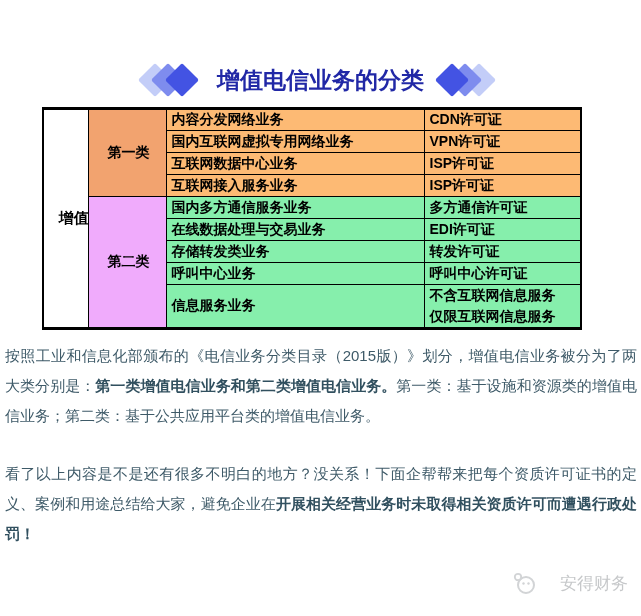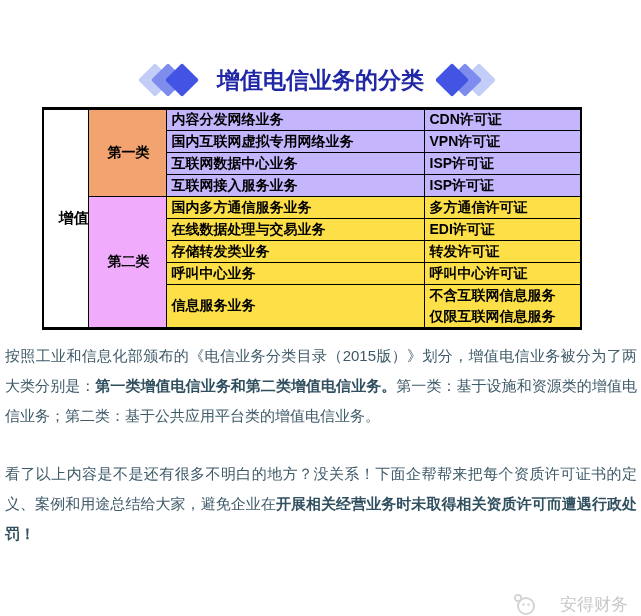--- a/index.html
+++ b/index.html
@@ -40,36 +40,36 @@
     border-right:3px solid #000; text-align:center; padding:0;
     vertical-align:middle; background:#fff;
   }
   .side-vertical {
     width:17px; margin:0 auto; word-break:break-all;
     font-size:15px; line-height:22.1px; font-weight:bold; color:#000;
   }
   td.cat-cell { text-align:center; padding:0; color:#ffffff; font-size:15px;margin-top:28px; }
   td.cat-1 { background:#f2a36f; }
   td.cat-2 { background:#f0abfc; }
-  td.row-1 { background:#c4b5fd; }
-  td.row-2 { background:#fde047; }
+  td.row-1 { background:#fdba74; }
+  td.row-2 { background:#86efac; }
   td .lic2 { line-height:21px; }
 
   
   .content { position:absolute; top:341px; left:5px; width:632px; }
   .para {
     font-size:15px; line-height:30px; color:#3e5a68;
     text-align:justify; text-justify:inter-character;
   }
   .para .b { font-weight:bold; color:#31505f; }
   .para + .para { margin-top:28px; }
 
   
   .watermark {
-    position:absolute; right:13px; bottom:0;
+    position:absolute; right:13px; bottom:21px;
     display:flex; align-items:center; gap:22px;
     color:#c6c8ca; font-size:17px;justify-content:space-between;
   }
   .wm-icon { width:26px; height:24px; display:block; }
 </style>
 </head>
 <body>
 
 <div class="page">
 

